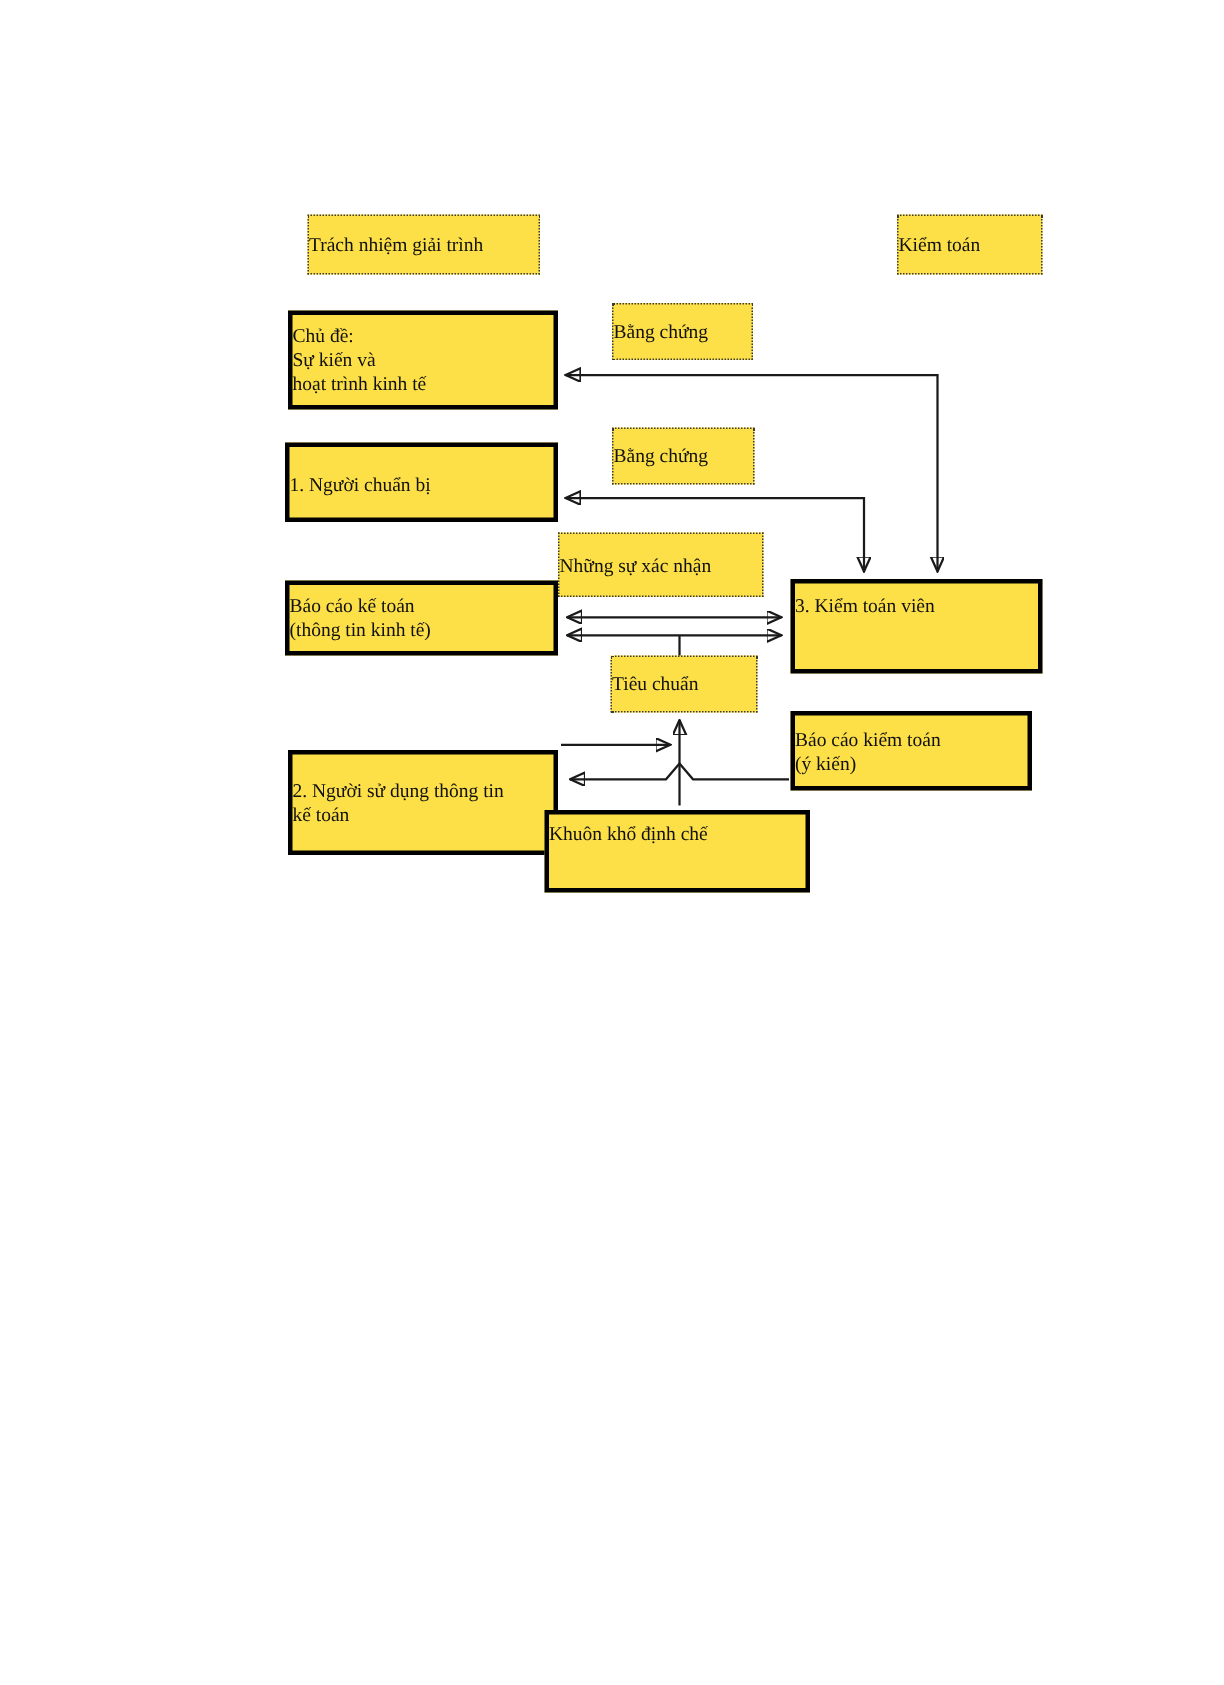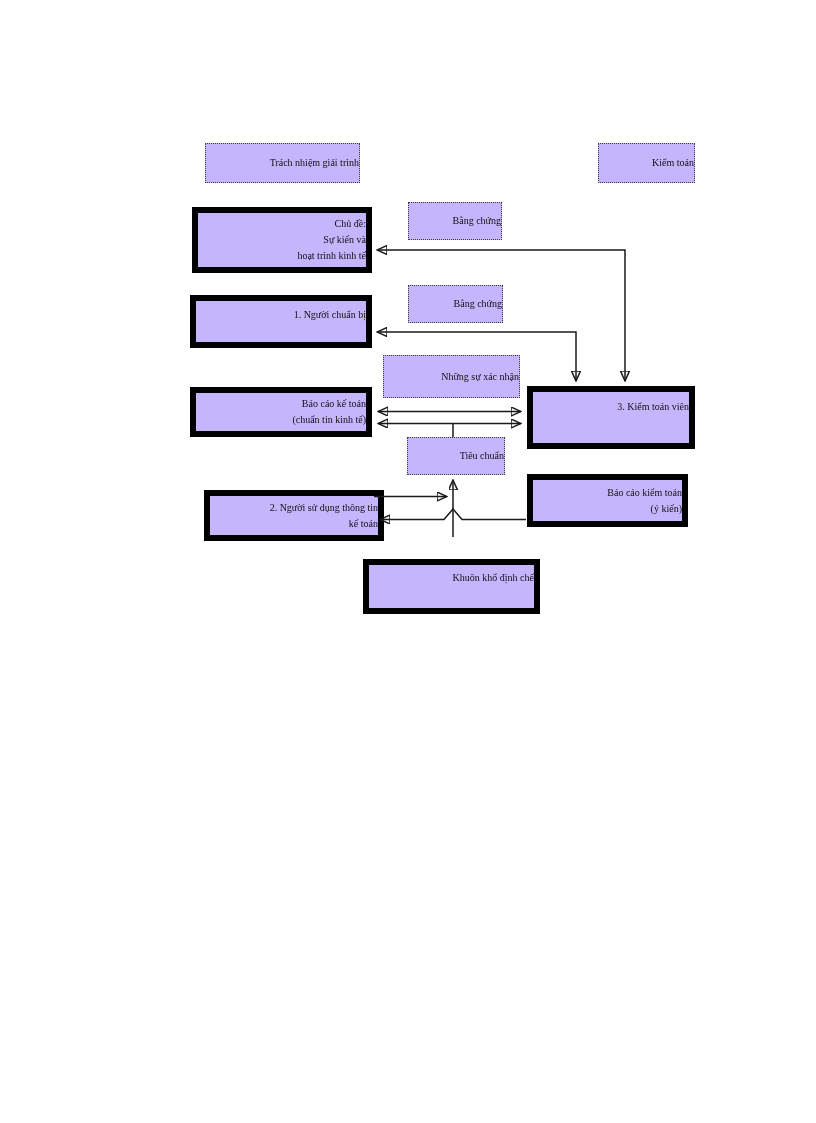--- a/index.html
+++ b/index.html
@@ -11,29 +11,29 @@
     background: #ffffff;
     overflow: hidden;
     font-family: "Liberation Serif", "DejaVu Serif", serif;
     color: #111111;
   }
   .box {
     position: absolute;
     display: flex;
     flex-direction: column;
     justify-content: center;
-    align-items: flex-end;
+    align-items: flex-start;
     text-align: center;
-    background: #c4b5fd;
-    font-size: 10px;
+    background: #fde047;
+    font-size: 13px;
     line-height: 16px;
     box-sizing: border-box;
     white-space: nowrap;
   }
-  .box.solid  { border: 6px solid #000000; }
+  .box.solid  { border: 3px solid #000000; }
   .box.dashed { border: 1px dotted #3a3a3a; }
   .box.top-align { justify-content: flex-start; }
   .arrows {
     position: absolute;
     left: 0; top: 0;
     pointer-events: none;
   }
   .arrows path { stroke: #1a1a1a; stroke-width: 1.5; fill: none; }
 </style>
 </head>
@@ -53,56 +53,56 @@
     <div class="box solid" style="left:192px; top:207px; width:180px; height:66px;">
       <div>Chủ đề:</div>
       <div>Sự kiến và</div>
       <div>hoạt trình kinh tế</div>
     </div>
 
     <div class="box dashed" style="left:408px; top:202px; width:94px; height:38px;">
       <div>Bằng chứng</div>
     </div>
 
-    <div class="box solid top-align" style="left:190px; top:295px; width:182px; height:53px; padding-top:6px;">
+    <div class="box solid top-align" style="left:190px; top:295px; width:182px; height:53px; padding-top:17px;">
       <div>1. Người chuẩn bị</div>
     </div>
 
     <div class="box dashed" style="left:408px; top:285px; width:95px; height:38px;">
       <div>Bằng chứng</div>
     </div>
 
-    <div class="box dashed" style="left:383px; top:355px; width:137px; height:43px;">
+    <div class="box dashed" style="left:372px; top:355px; width:137px; height:43px;">
       <div>Những sự xác nhận</div>
     </div>
 
     <div class="box solid" style="left:190px; top:387px; width:182px; height:50px;">
       <div>Báo cáo kế toán</div>
-      <div>(chuẩn tin kinh tế)</div>
+      <div>(thông tin kinh tế)</div>
     </div>
 
     <div class="box solid top-align" style="left:527px; top:386px; width:168px; height:63px; padding-top:7px;">
       <div>3. Kiểm toán viên</div>
     </div>
 
     <div class="box dashed" style="left:407px; top:437px; width:98px; height:38px;font-family:Liberation Serif, serif;">
       <div>Tiêu chuẩn</div>
     </div>
 
-    <div class="box solid" style="left:192px; top:490px; width:180px; height:51px;margin-left:12px;">
+    <div class="box solid" style="left:192px; top:500px; width:180px; height:70px;">
       <div>2. Người sử dụng thông tin</div>
       <div>kế toán</div>
     </div>
 
     <div class="box solid" style="left:527px; top:474px; width:161px; height:53px;">
       <div>Báo cáo kiểm toán</div>
       <div>(ý kiến)</div>
     </div>
 
-    <div class="box solid top-align" style="left:363px; top:559px; width:177px; height:55px; padding-top:5px;">
+    <div class="box solid top-align" style="left:363px; top:540px; width:177px; height:55px; padding-top:5px;">
       <div>Khuôn khổ định chế</div>
     </div>
 
     <svg class="arrows" width="816" height="1123" viewBox="0 0 816 1123">
       <defs>
         <marker id="ah" orient="auto-start-reverse" markerUnits="userSpaceOnUse" markerWidth="11" markerHeight="10" refX="10" refY="4.5">
           <path d="M0,0 L10,4.5 L0,9 Z" fill="#1a1a1a" stroke="none"></path>
         </marker>
       </defs>
 

